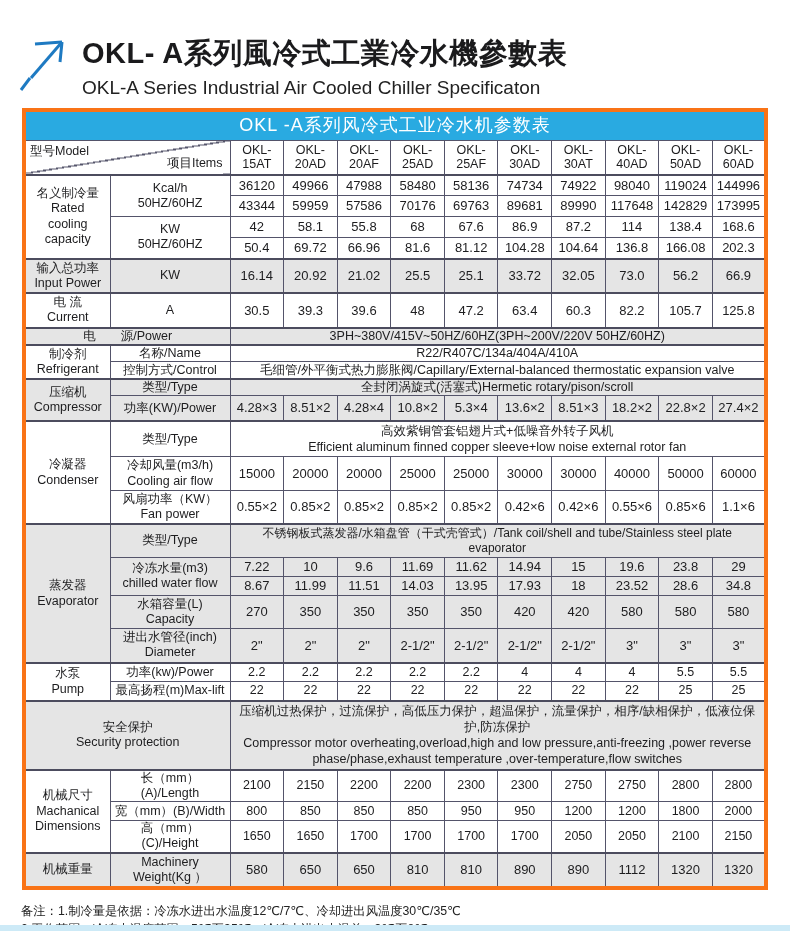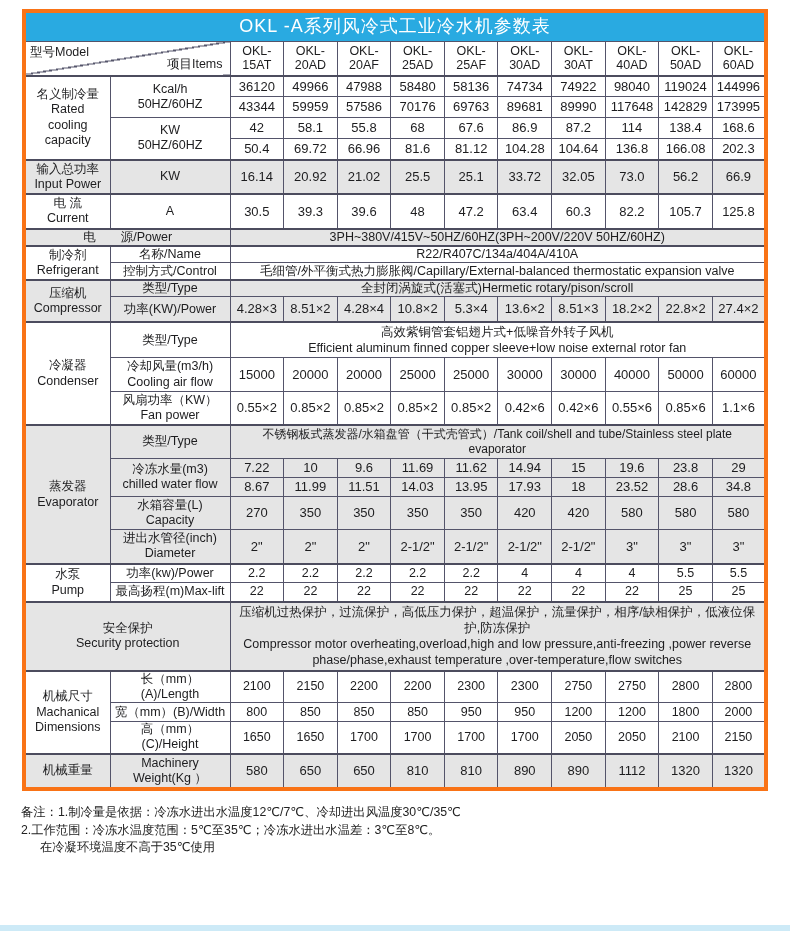--- a/index.html
+++ b/index.html
@@ -43,20 +43,34 @@
   .notes{margin:13px 0 0 21px;font-size:12.3px;line-height:1.42;color:#222;}
   .notes .ind1{}
   .notes .ind2{margin-left:19px;}
   .bottom-bar{position:absolute;left:0;bottom:0;width:790px;height:6px;background:#cdeaf7;}
 </style>
 </head>
 <body>
 
 <div class="page">
 
+  <div class="title-block">
+    <div class="arrow-wrap">
+      <svg width="50" height="58" viewBox="0 0 50 58" fill="none" stroke="#1e7ac2" stroke-width="3" stroke-linecap="butt">
+        <line x1="13" y1="44" x2="44" y2="8"></line>
+        <line x1="17" y1="10" x2="44" y2="8"></line>
+        <line x1="44" y1="8" x2="42" y2="28"></line>
+        <line x1="3" y1="56" x2="12" y2="44"></line>
+      </svg>
+    </div>
+    <div class="title-text">
+      <h1>OKL- A系列風冷式工業冷水機參數表</h1>
+      <h2>OKL-A Series Industrial Air Cooled Chiller Specificaton</h2>
+    </div>
+  </div>
 
   <table class="spec">
     <colgroup>
       <col class="c1">
         <col class="c2">
       <col>
         <col>
         <col>
         <col>
         <col>

